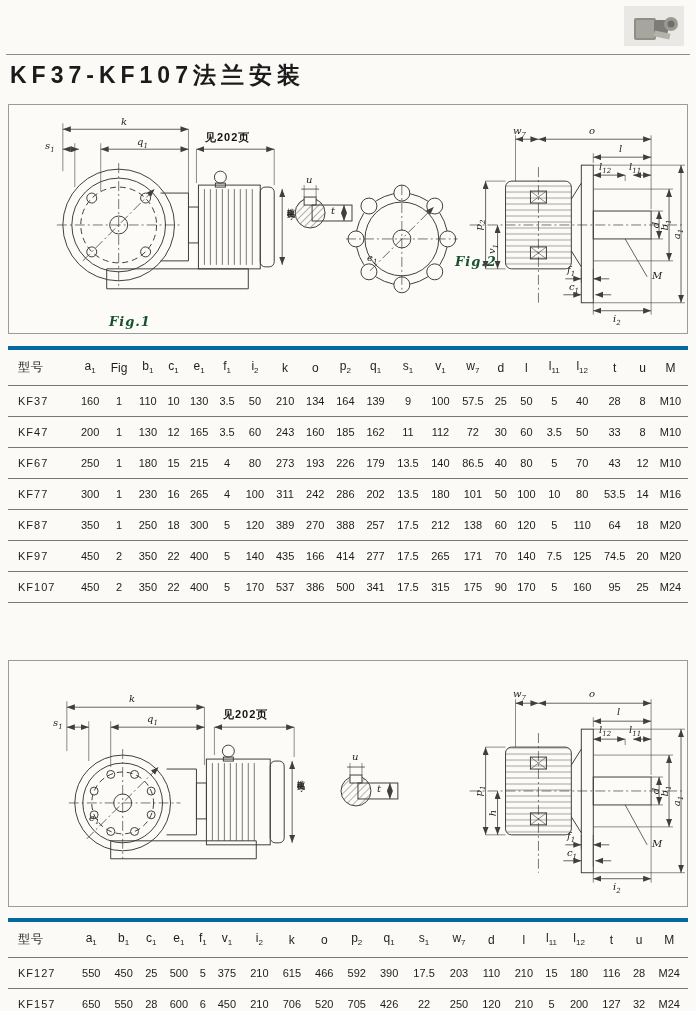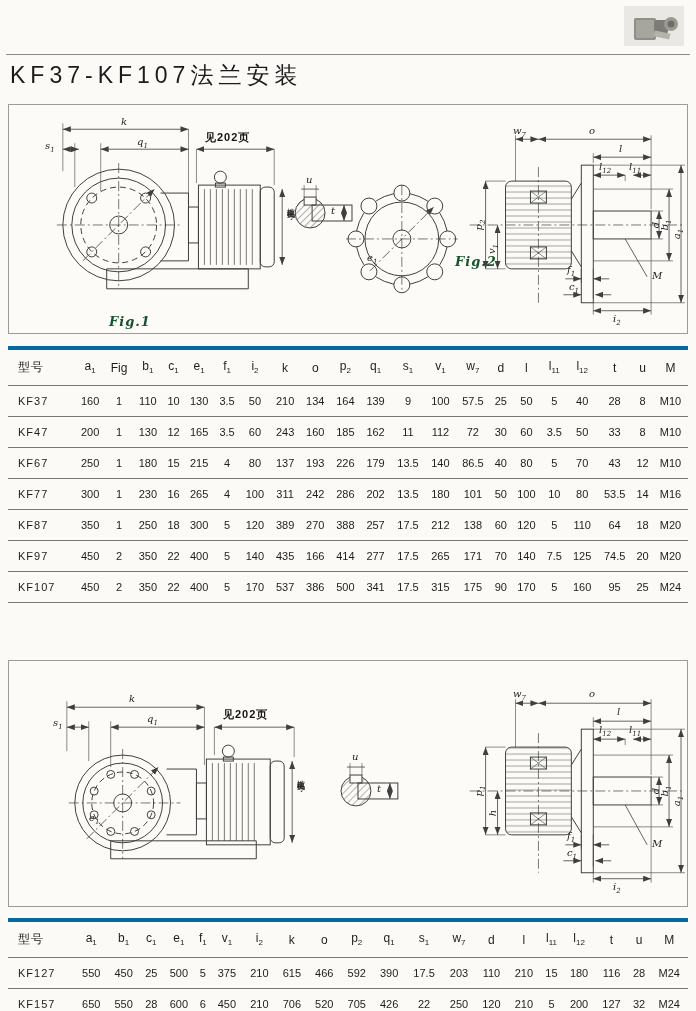--- a/index.html
+++ b/index.html
@@ -1,20 +1,20 @@
 <!DOCTYPE html>
 <html><head>
 <meta charset="utf-8">
 <style>
   html,body{margin:0;padding:0;background:#9a9a96;}
   .page{position:relative;width:696px;height:1011px;margin:0 auto;background:#fbfaf7;
         font-family:"Liberation Sans",sans-serif;overflow:hidden;}
   .top-rule{position:absolute;left:6px;right:6px;top:54px;border-top:1px solid #8d8d88;}
   .photo{position:absolute;left:624px;top:6px;width:60px;height:40px;}
-  .sec-title{position:absolute;left:10px;margin:0;font-size:23px;font-weight:400;
+  .sec-title{position:absolute;left:10px;margin:0;font-size:23px;font-weight:700;
              letter-spacing:5px;color:#1b1b1b;font-family:"Liberation Sans",sans-serif;}
   #title1{top:60px;} #title2{top:616px;}
   .figbox{position:absolute;left:8px;width:678px;border:1px solid #9c9c97;background:#fcfbf8;}
   #figbox1{top:104px;height:228px;} #figbox2{top:660px;height:245px;}
   .figbox svg{position:absolute;left:0;top:0;}
   .dim{position:absolute;font:italic 10px "DejaVu Serif",serif;color:#222;white-space:nowrap;line-height:1;}
   .dim sub{font-size:7px;font-style:italic;}
   .rot{transform:translate(-50%,-50%) rotate(-90deg);}
   .cjk{position:absolute;font:bold 11px "Liberation Sans",sans-serif;color:#141414;
        letter-spacing:1px;white-space:nowrap;line-height:1;}
@@ -258,21 +258,21 @@
         </tr>
         <tr>
           <td>KF67</td>
           <td>250</td>
           <td>1</td>
           <td>180</td>
           <td>15</td>
           <td>215</td>
           <td>4</td>
           <td>80</td>
-          <td>137</td>
+          <td>273</td>
           <td>193</td>
           <td>226</td>
           <td>179</td>
           <td>13.5</td>
           <td>140</td>
           <td>86.5</td>
           <td>40</td>
           <td>80</td>
           <td>5</td>
           <td>70</td>

